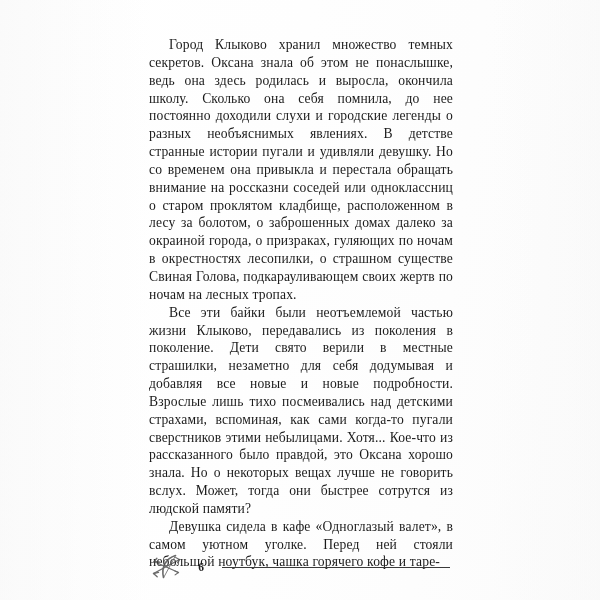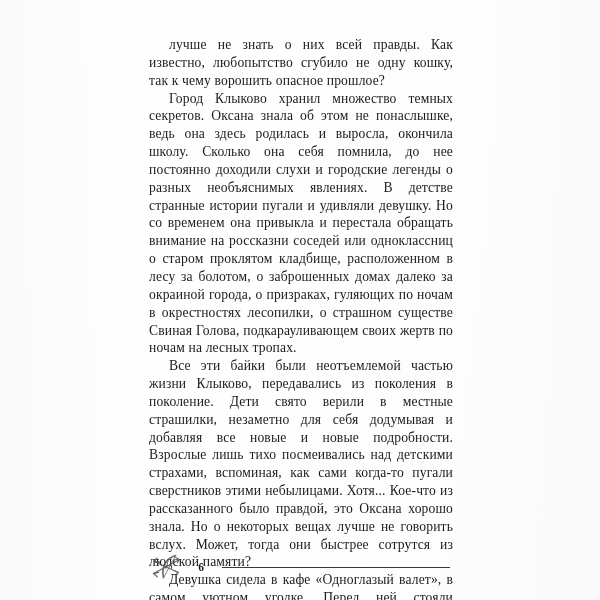--- a/index.html
+++ b/index.html
@@ -104,21 +104,20 @@
 </head>
 <body>
 
 <div id="page-sheet">
 
   <div id="scan-gutter-shade"></div>
   <div id="scan-edge-shade"></div>
 
   <div id="text-column">
 
-    <p class="para">лучше не знать о них всей правды. Как известно, любопытство сгубило не одну кошку, так к чему ворошить опасное прошлое?</p>
 
     <p class="para">Город Клыково хранил множество темных секретов. Оксана знала об этом не понаслышке, ведь она здесь родилась и выросла, окончила школу. Сколько она себя помнила, до нее постоянно доходили слухи и городские легенды о разных необъяснимых явлениях. В детстве странные истории пугали и удивляли девушку. Но со временем она привыкла и перестала обращать внимание на россказни соседей или одноклассниц о старом проклятом кладбище, расположенном в лесу за болотом, о заброшенных домах далеко за окраиной города, о призраках, гуляющих по ночам в окрестностях лесопилки, о страшном существе Свиная Голова, подкарауливающем своих жертв по ночам на лесных тропах.</p>
 
     <p class="para">Все эти байки были неотъемлемой частью жизни Клыково, передавались из поколения в поколение. Дети свято верили в местные страшилки, незаметно для себя додумывая и добавляя все новые и новые подробности. Взрослые лишь тихо посмеивались над детскими страхами, вспоминая, как сами когда-то пугали сверстников этими небылицами. Хотя... Кое-что из рассказанного было правдой, это Оксана хорошо знала. Но о некоторых вещах лучше не говорить вслух. Может, тогда они быстрее сотрутся из людской памяти?</p>
 
     <p class="para">Девушка сидела в кафе «Одноглазый валет», в самом уютном уголке. Перед ней стояли небольшой ноутбук, чашка горячего кофе и таре-</p>
 
   </div>
 
   <div id="page-footer">

